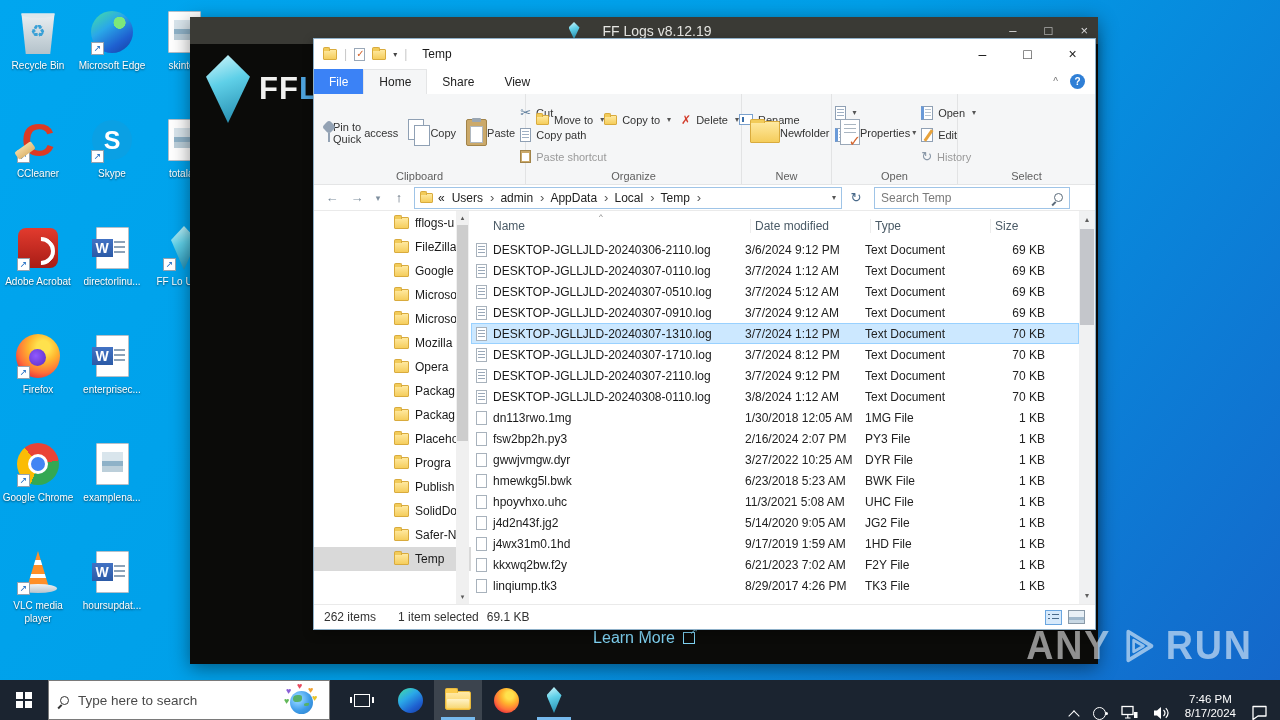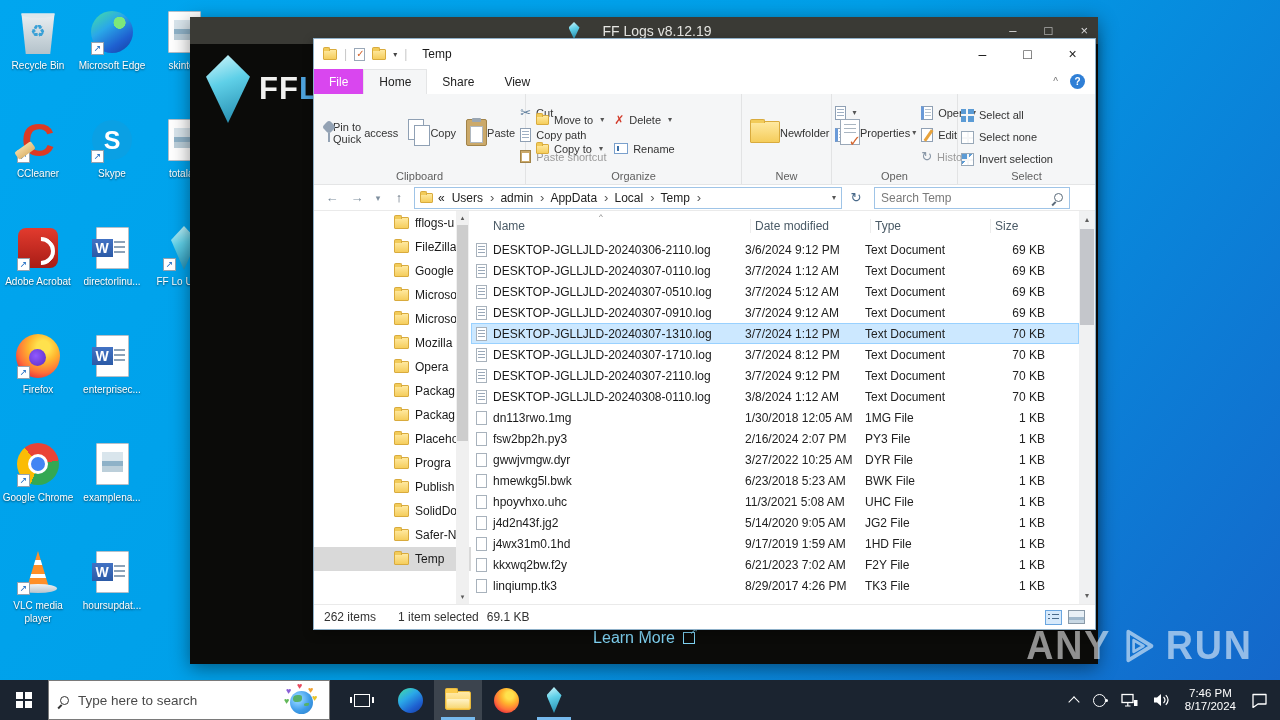--- a/index.html
+++ b/index.html
@@ -61,33 +61,33 @@
 .s14{width:14px;height:11px}.s15{width:15px;height:12px}.s13{width:13px;height:10px}.s30{width:30px;height:22px}
 .vsep{color:#c8c8c8}
 .i-qcheck{width:11px;height:13px;background:#fff;border:1px solid #9aa8b8;position:relative}
 .i-qcheck::after{content:"✓";position:absolute;left:1px;top:-1px;color:#d4622a;font-size:10px;font-weight:bold}
 .qdd{font-size:8px;color:#444}
 .extt{margin-left:8px}
 .exctl{margin-left:auto;display:flex;height:30px}
 .exbtn{width:45px;display:flex;align-items:center;justify-content:center;font-size:14px;color:#222;cursor:default}
 .tabrow{height:25px;display:flex;align-items:stretch;background:#fff}
 .tab{padding:0 15px;display:flex;align-items:center;font-size:12px;color:#222;cursor:default}
-.tab.file{background:#d946ef;color:#fff}
+.tab.file{background:#3b82f6;color:#fff}
 .tab.active{background:#f5f6f7;border:1px solid #e4e5e6;border-bottom:none}
 .tabsp{margin-left:auto;display:flex;align-items:center;gap:12px;padding-right:10px}
 .colps{color:#707070;font-size:10px}
 .help{width:15px;height:15px;border-radius:50%;background:#2f7fd6;color:#fff;font-size:10px;font-weight:bold;display:flex;align-items:center;justify-content:center}
 .ribbon{height:91px;background:#f5f6f7;border-bottom:1px solid #e4e5e6;display:flex}
 .rgroup{position:relative;border-right:1px solid #e2e3e4;padding:3px 3px 16px;display:flex}
 .rglabel{position:absolute;bottom:2px;left:0;right:0;text-align:center;font-size:11px;color:#5f5f5f}
 .rb-big{display:flex;flex-direction:row;align-items:center;justify-content:flex-start;padding:4px 5px;font-size:11px;color:#333;line-height:12px;text-align:center;cursor:default}
 .rsmalls{display:flex;flex-direction:column;gap:3px;padding-top:6px}
 .rb-sm{display:flex;align-items:center;gap:5px;font-size:11px;color:#333;height:19px;cursor:default;white-space:nowrap}
 .rb-sm.dis{color:#9a9a9a}
-.rcol{display:flex;flex-direction:column;gap:10px;padding-top:13px;margin-right:10px}
+.rcol{display:flex;flex-direction:row;padding-top:13px;margin-right:10px}
 .dd{font-size:8px;color:#555;margin-left:2px}
 .i-pin{width:14px;height:22px;position:relative;margin:3px 0 5px}
 .i-pin::before{content:"";position:absolute;top:1px;left:2px;width:10px;height:10px;background:#93a2b4;border-radius:3px;transform:rotate(45deg)}
 .i-pin::after{content:"";position:absolute;top:12px;left:6px;width:2px;height:9px;background:#93a2b4}
 .i-copy{width:22px;height:27px;position:relative;margin-bottom:1px}
 .i-copy::before,.i-copy::after{content:"";position:absolute;width:14px;height:19px;background:#fff;border:1px solid #8fa0b4}
 .i-copy::before{left:0;top:0}.i-copy::after{left:6px;top:6px}
 .i-paste{width:21px;height:27px;background:#cba96a;border:1px solid #a18349;border-radius:2px;position:relative;margin-bottom:1px}
 .i-paste::before{content:"";position:absolute;top:-2px;left:5px;width:9px;height:4px;background:#9aa6b2;border-radius:1px}
 .i-paste::after{content:"";position:absolute;left:3px;top:6px;right:3px;bottom:2px;background:#fff;border:1px solid #b0b8c0}
@@ -176,21 +176,21 @@
 .tslot.running::after{content:"";position:absolute;left:7px;right:7px;bottom:0;height:3px;background:#76b9ed}
 .ic-tview{width:16px;height:13px;border:1.5px solid #fff;position:relative}
 .ic-tview::before{content:"";position:absolute;left:-5px;top:2px;width:2px;height:6px;background:#fff}
 .ic-tview::after{content:"";position:absolute;right:-5px;top:2px;width:2px;height:6px;background:#fff}
 .ic-edge{width:25px;height:25px;border-radius:50%;background:linear-gradient(145deg,#46e0a0 0%,#2aa8e8 38%,#1e5fd0 72%,#153f9f 100%)}
 .tfold{width:26px;height:19px;background:linear-gradient(#ffeaa9,#fbcc4e);border:1px solid #e8b93c;border-radius:2px;position:relative}
 .tfold::before{content:"";position:absolute;top:-4px;left:-1px;width:11px;height:4px;background:#fbcc4e;border:1px solid #e8b93c;border-bottom:none;border-radius:2px 2px 0 0}
 .tfold::after{content:"";position:absolute;left:1px;right:1px;bottom:1px;height:9px;background:linear-gradient(#fff3c8,#f7d876);border-radius:1px}
 .ic-ffx{width:25px;height:25px;border-radius:50%;background:radial-gradient(circle at 62% 30%,#ffe14d 0 16%,#ffb52e 36%,#ff7139 62%,#e3203a 86%,#b5123f)}
 .crys.c16{width:15px;height:26px}
-.ttray{margin-left:auto;display:flex;align-items:center;gap:15px;padding-right:12px}
+.ttray{margin-left:auto;display:flex;align-items:flex-end;gap:15px;padding-right:12px}
 .chev{width:8px;height:8px;border-left:1.6px solid #fff;border-top:1.6px solid #fff;transform:rotate(45deg);margin-top:3px}
 .rec{width:13px;height:13px;border:1.5px solid #fff;border-radius:50%;position:relative}
 .rec::after{content:"";position:absolute;right:-3px;top:4px;width:3px;height:3px;background:#fff;border-radius:50%}
 .tclock{font-size:11.5px;line-height:13.5px;text-align:center}
 </style>
 </head>
 <body>
 
 <div class="stage">
 
@@ -480,34 +480,20 @@
             </div>
           <div class="rb-sm dis">
               <span class="ghist">↻</span>
               <span>History</span>
             </div>
         </div>
         <div class="rglabel">Open</div>
       </div>
 
       <div class="rgroup" style="width:137px;border-right:none">
-        <div class="rsmalls" style="padding-top:9px;gap:4px">
-          <div class="rb-sm">
-              <span class="gi gi-all"></span>
-              <span>Select all</span>
-            </div>
-          <div class="rb-sm">
-              <span class="gi gi-none"></span>
-              <span>Select none</span>
-            </div>
-          <div class="rb-sm">
-              <span class="gi gi-inv"></span>
-              <span>Invert selection</span>
-            </div>
-        </div>
         <div class="rglabel">Select</div>
       </div>
     </div>
 
     <div class="addr">
       <span class="navg">←</span>
       <span class="navg">→</span>
       <span class="navg sm">▾</span>
       <span class="navg up">↑</span>
       <div class="crumbbox">

